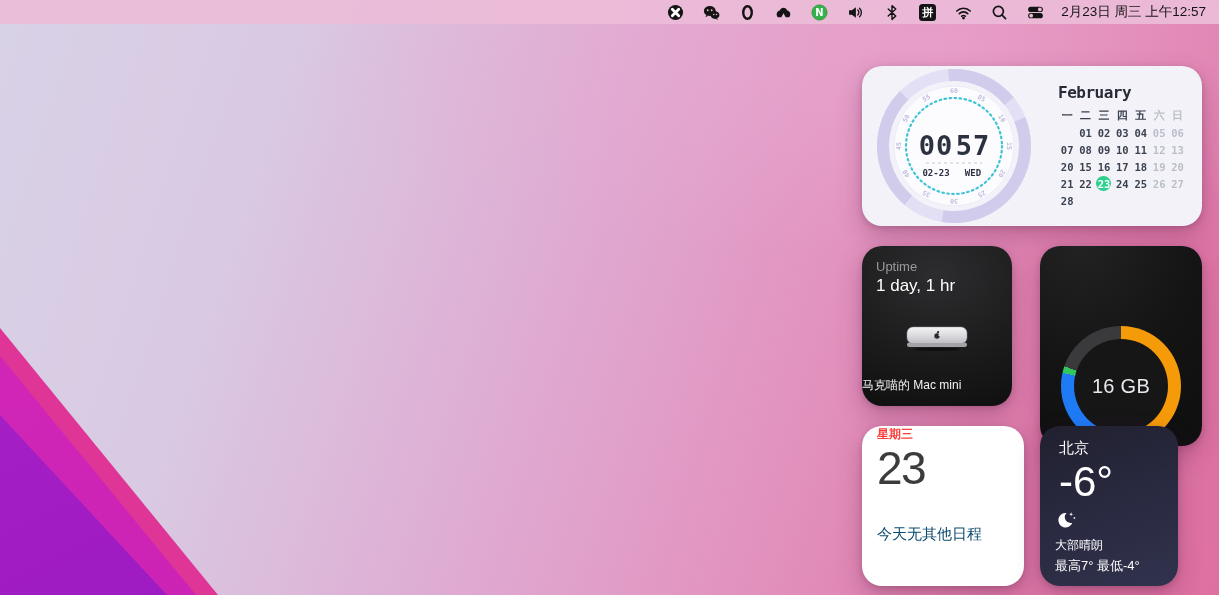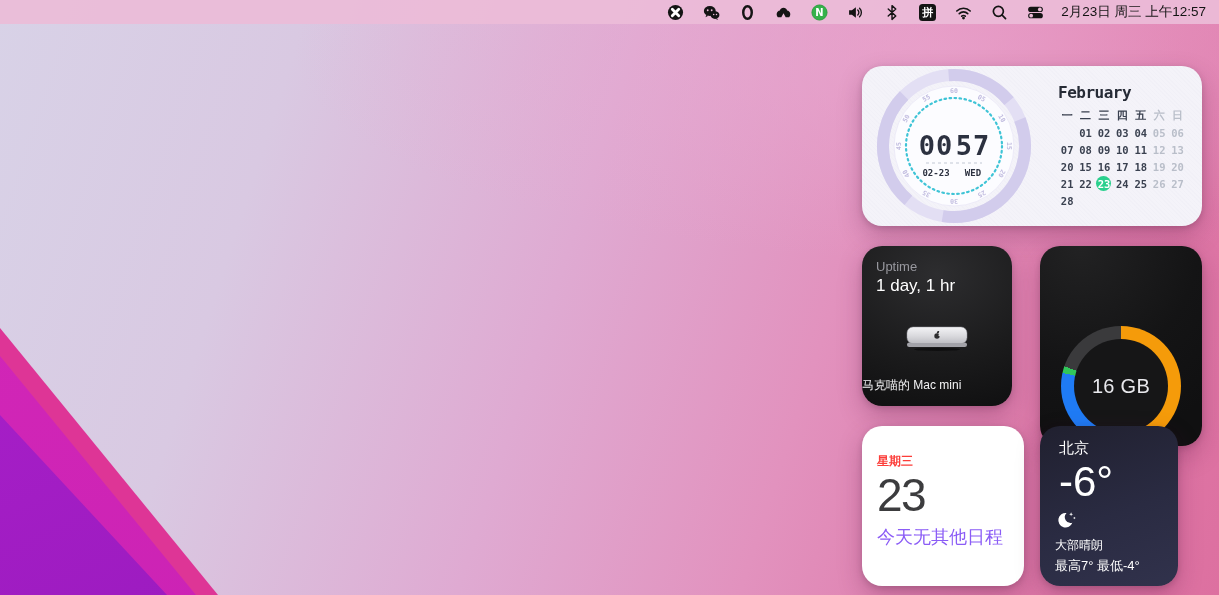--- a/index.html
+++ b/index.html
@@ -71,25 +71,25 @@
   .w-memory { left:178px; top:180px; width:162px; height:200px;
     background:radial-gradient(120% 100% at 25% 0%, #222223 0%, #141415 60%, #101011 100%);
     display:flex; align-items:flex-end; justify-content:center; }
   .ring { width:120px; height:120px; border-radius:50%; position:relative; }
   .ring-hole { position:absolute; inset:13px; border-radius:50%; background:#161617;
     display:flex; align-items:center; justify-content:center; }
   .ring-label { color:#e9e9ed; font-size:20px; letter-spacing:.3px; }
 
   
   .w-calendar { left:0; top:360px; width:162px; height:160px; background:#ffffff;
-    padding:27px 15px; }
+    padding:0 15px; }
   .cw-weekday { font-size:12px; font-weight:700; }
   .cw-day { font-size:46px; font-weight:300; color:#3c3c3e; letter-spacing:-1.5px;
     margin-top:1px; line-height:1.05; }
-  .cw-note { position:absolute; left:15px; top:99px; color:#8b5cf6; font-size:18px; }
+  .cw-note { position:absolute; left:15px; top:99px; color:#0c4a6e; font-size:15px; }
 
   
   .w-weather { left:178px; top:360px; width:138px; height:160px; padding:13px 19px;
     background:linear-gradient(160deg,#20202f 0%,#2a2b42 55%,#31324c 100%); color:#fff; }
   .wx-city { font-size:15px; font-weight:500; }
   .wx-temp { font-size:42px; font-weight:200; margin-top:0px; letter-spacing:0; }
   .wx-bottom { position:absolute; left:15px; bottom:11px; }
   .wx-cond { font-size:12px; margin-top:2px; }
   .wx-hilo { font-size:13px; margin-top:3px; }
 </style>

